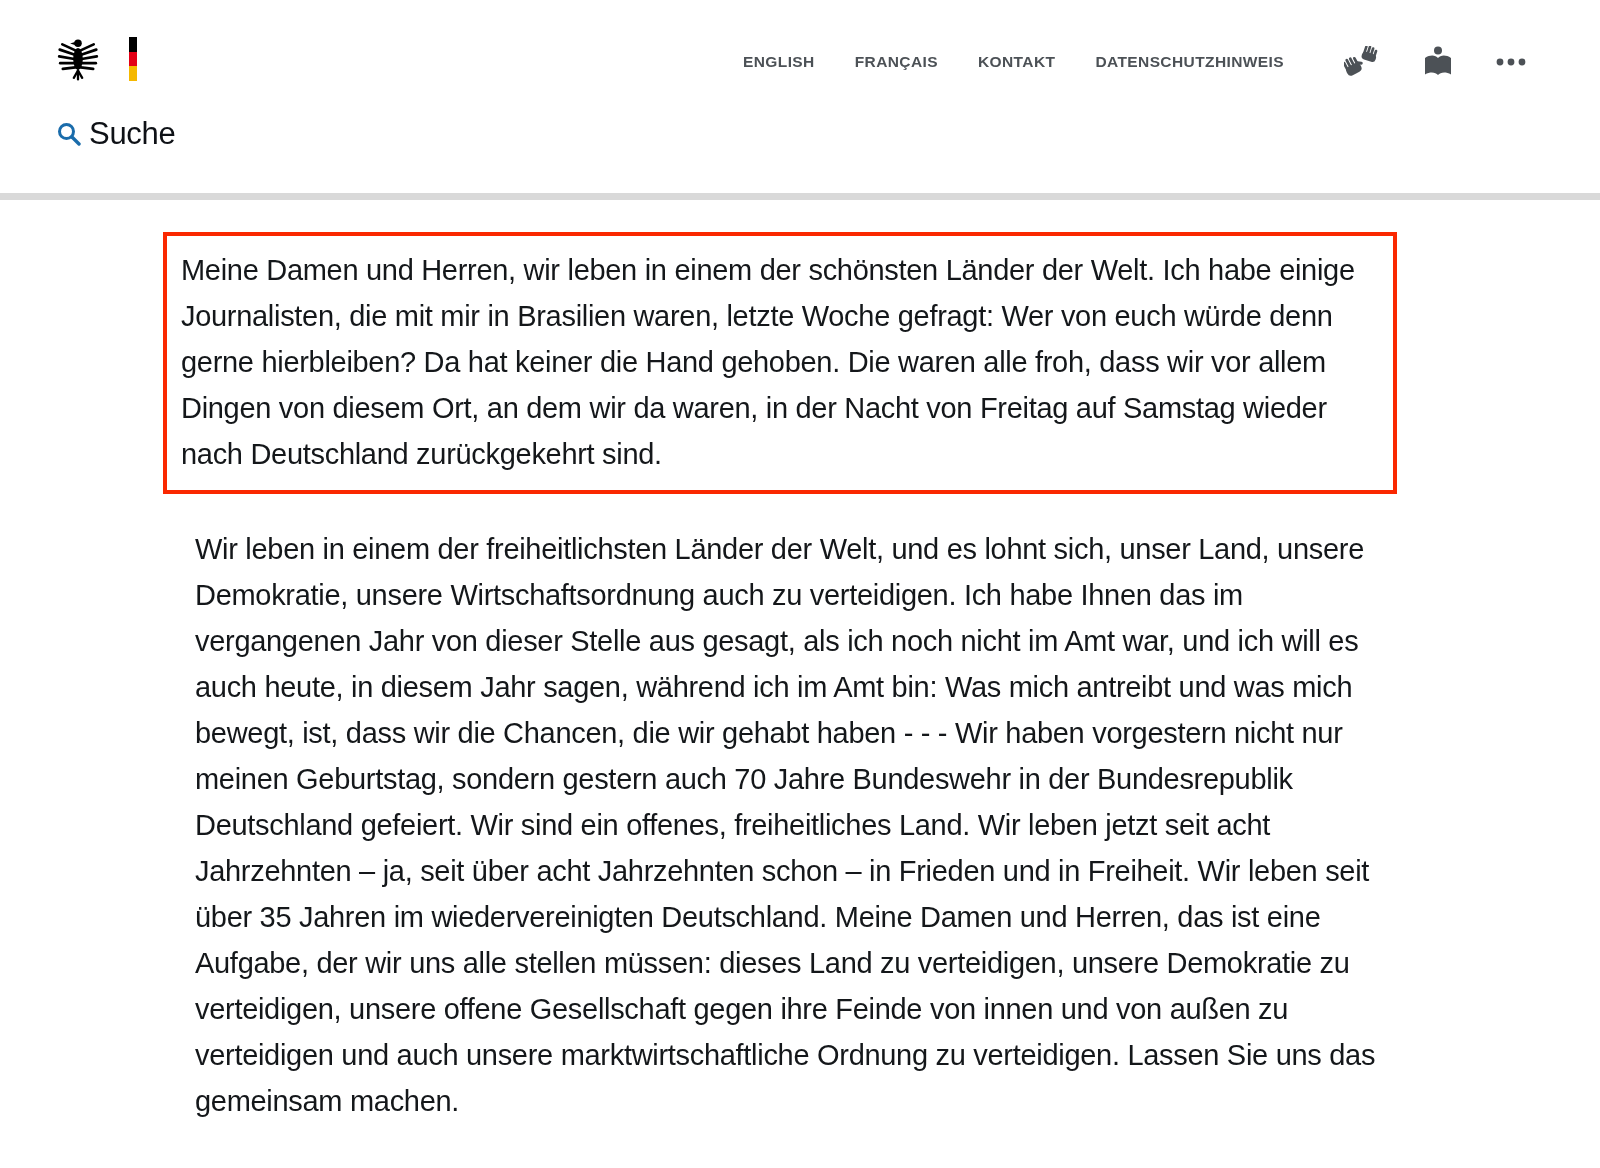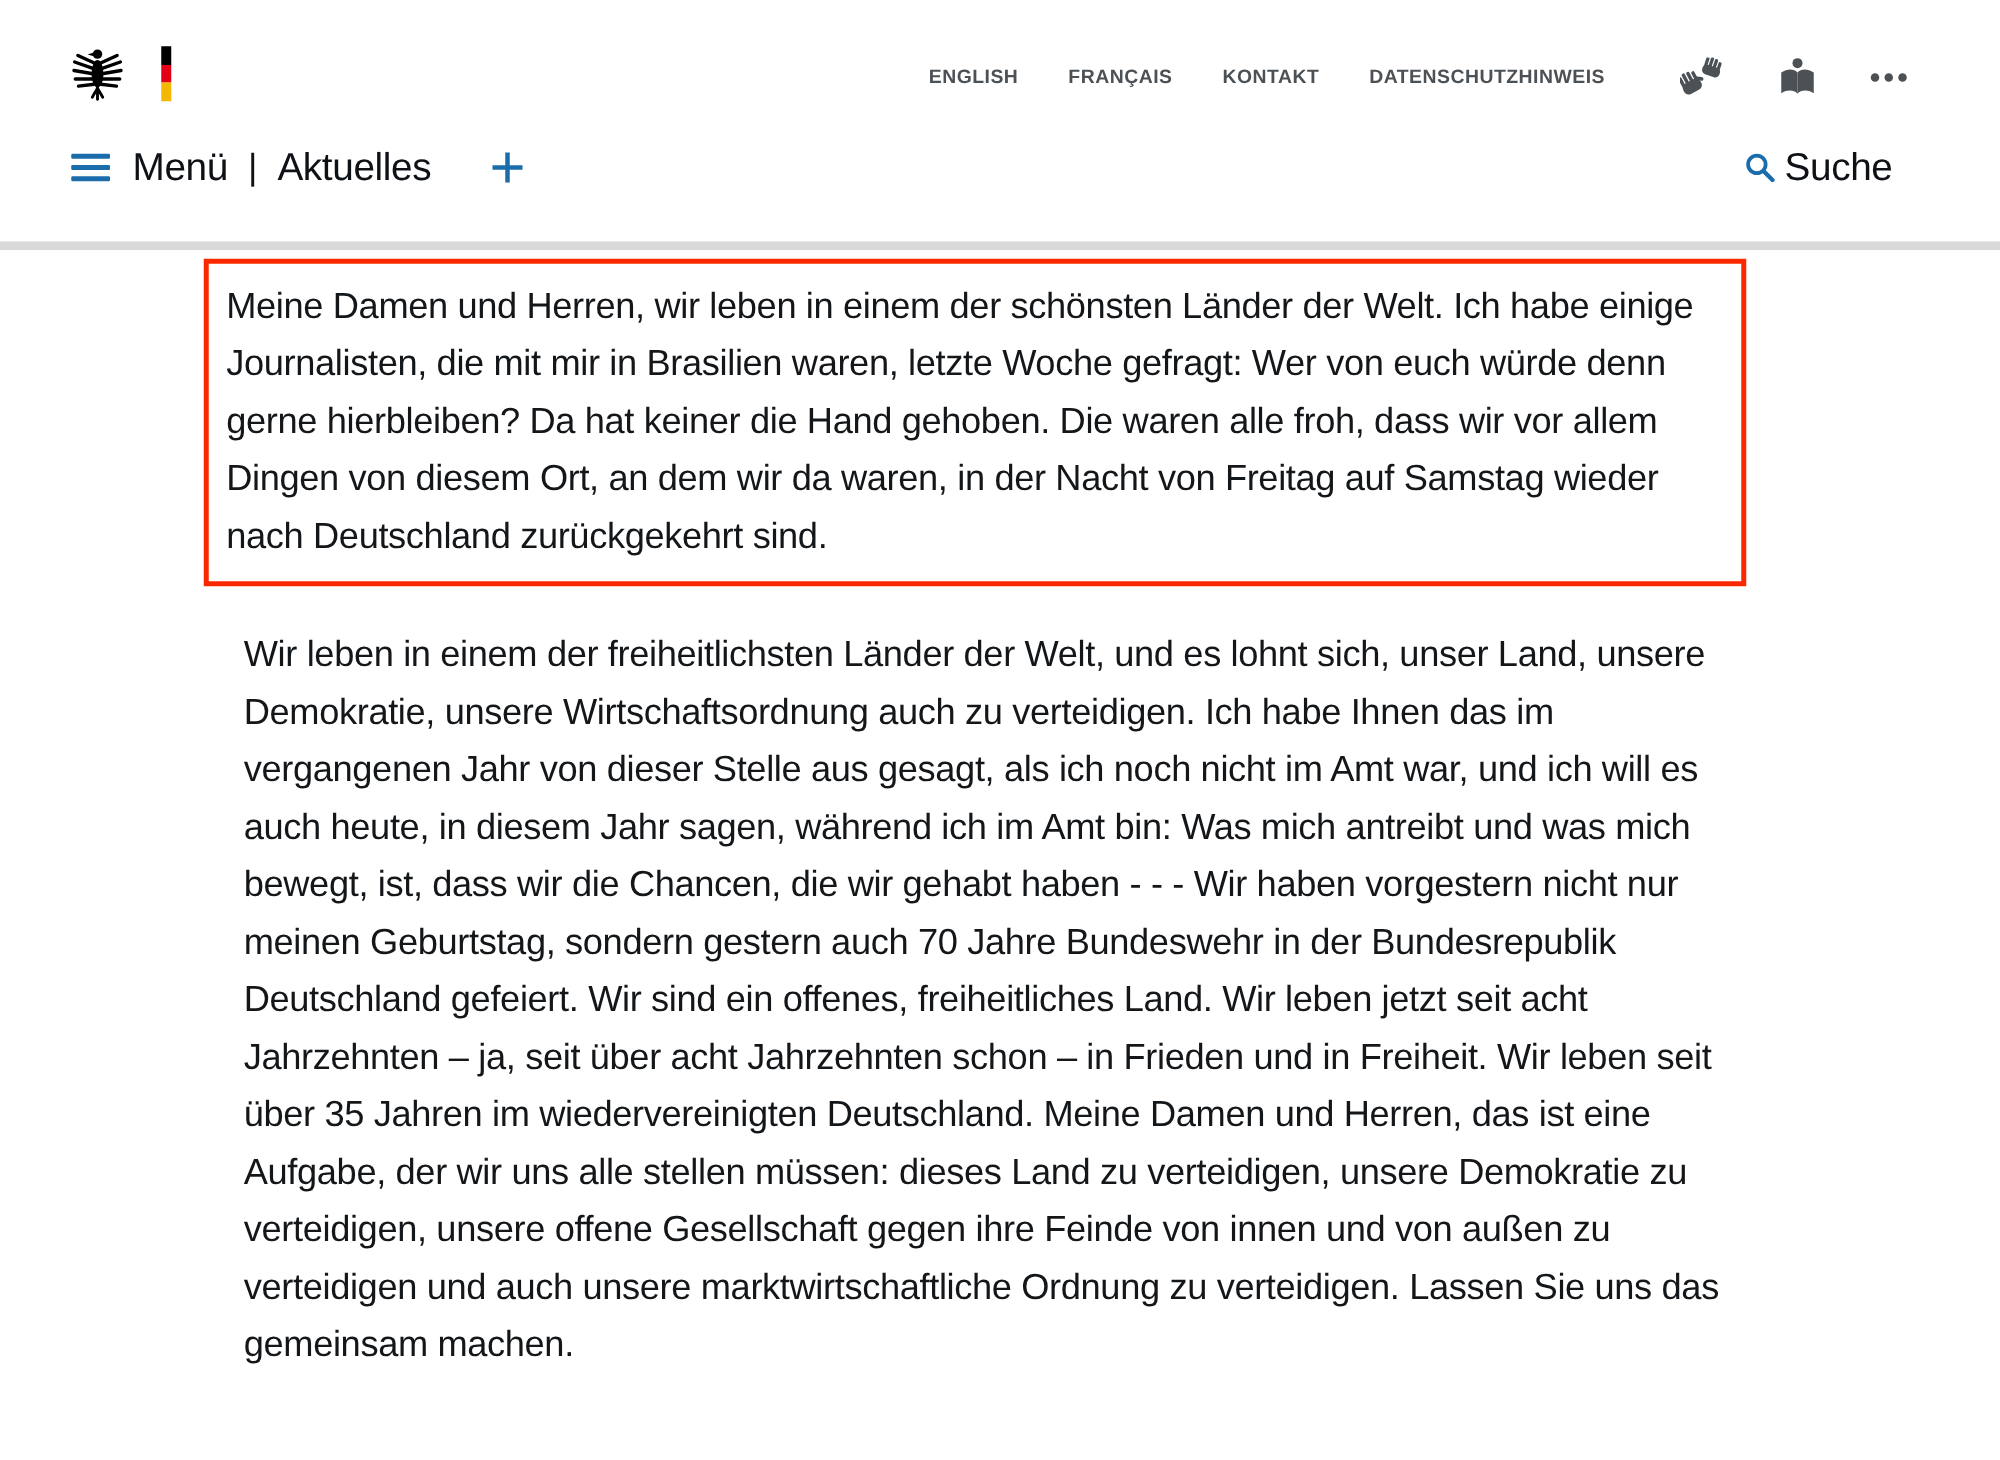--- a/index.html
+++ b/index.html
@@ -33,21 +33,21 @@
   .menu-label, .section-label { font-size:31px; color:#0e1116; letter-spacing:-0.3px; cursor:pointer; }
   .pipe { font-size:29px; color:#0e1116; font-weight:300; margin:0 16px; }
   .plus-btn { margin-left:48px; cursor:pointer; display:inline-flex; }
 
   .search-btn { display:flex; align-items:center; gap:8px; cursor:pointer;justify-content:center; }
   .search-btn .label { font-size:31px; color:#0e1116; letter-spacing:-0.3px; }
 
   .divider { height:7px; background:#d9d9d9; width:100%; }
 
   
-  main { padding:7px 0 0 163px; }
+  main { padding:32px 0 0 163px; }
 
   .highlight { width:1234px; border:4px solid #fa2800; padding:11px 16px 13px 14px; }
   .highlight p, .body-par { font-size:29px; line-height:46px; color:#14171a;
                             letter-spacing:-0.3px; }
   .body-par { width:1221px; margin:32px 0 0 32px; }
 </style>
 </head>
 <body>
 
 <header>
@@ -124,38 +124,20 @@
               <circle cx="15" cy="4" r="3.4"></circle>
               <circle cx="26" cy="4" r="3.4"></circle>
             </g>
           </svg>
         </span>
       </span>
     </nav>
   </div>
 
   <div class="row2">
-    <div class="menu-group">
-      <span class="hamburger" title="Menü öffnen">
-        <span></span>
-          <span></span>
-          <span></span>
-      </span>
-      <span class="menu-label">Menü</span>
-      <span class="pipe">|</span>
-      <span class="section-label">Aktuelles</span>
-      <span class="plus-btn" title="Erweitern">
-        <svg width="26" height="26" viewBox="0 0 26 26" aria-hidden="true">
-          <g stroke="#1a6cab" stroke-width="3.6">
-            <line x1="13" y1="1" x2="13" y2="25"></line>
-            <line x1="1" y1="13" x2="25" y2="13"></line>
-          </g>
-        </svg>
-      </span>
-    </div>
 
     <div class="search-btn">
       <svg width="24" height="24" viewBox="0 0 24 24" aria-hidden="true">
         <circle cx="9.5" cy="9.5" r="7" fill="none" stroke="#1a6cab" stroke-width="3"></circle>
         <line x1="15" y1="15" x2="22" y2="22" stroke="#1a6cab" stroke-width="3.4" stroke-linecap="round"></line>
       </svg>
       <span class="label">Suche</span>
     </div>
   </div>
 </header>

